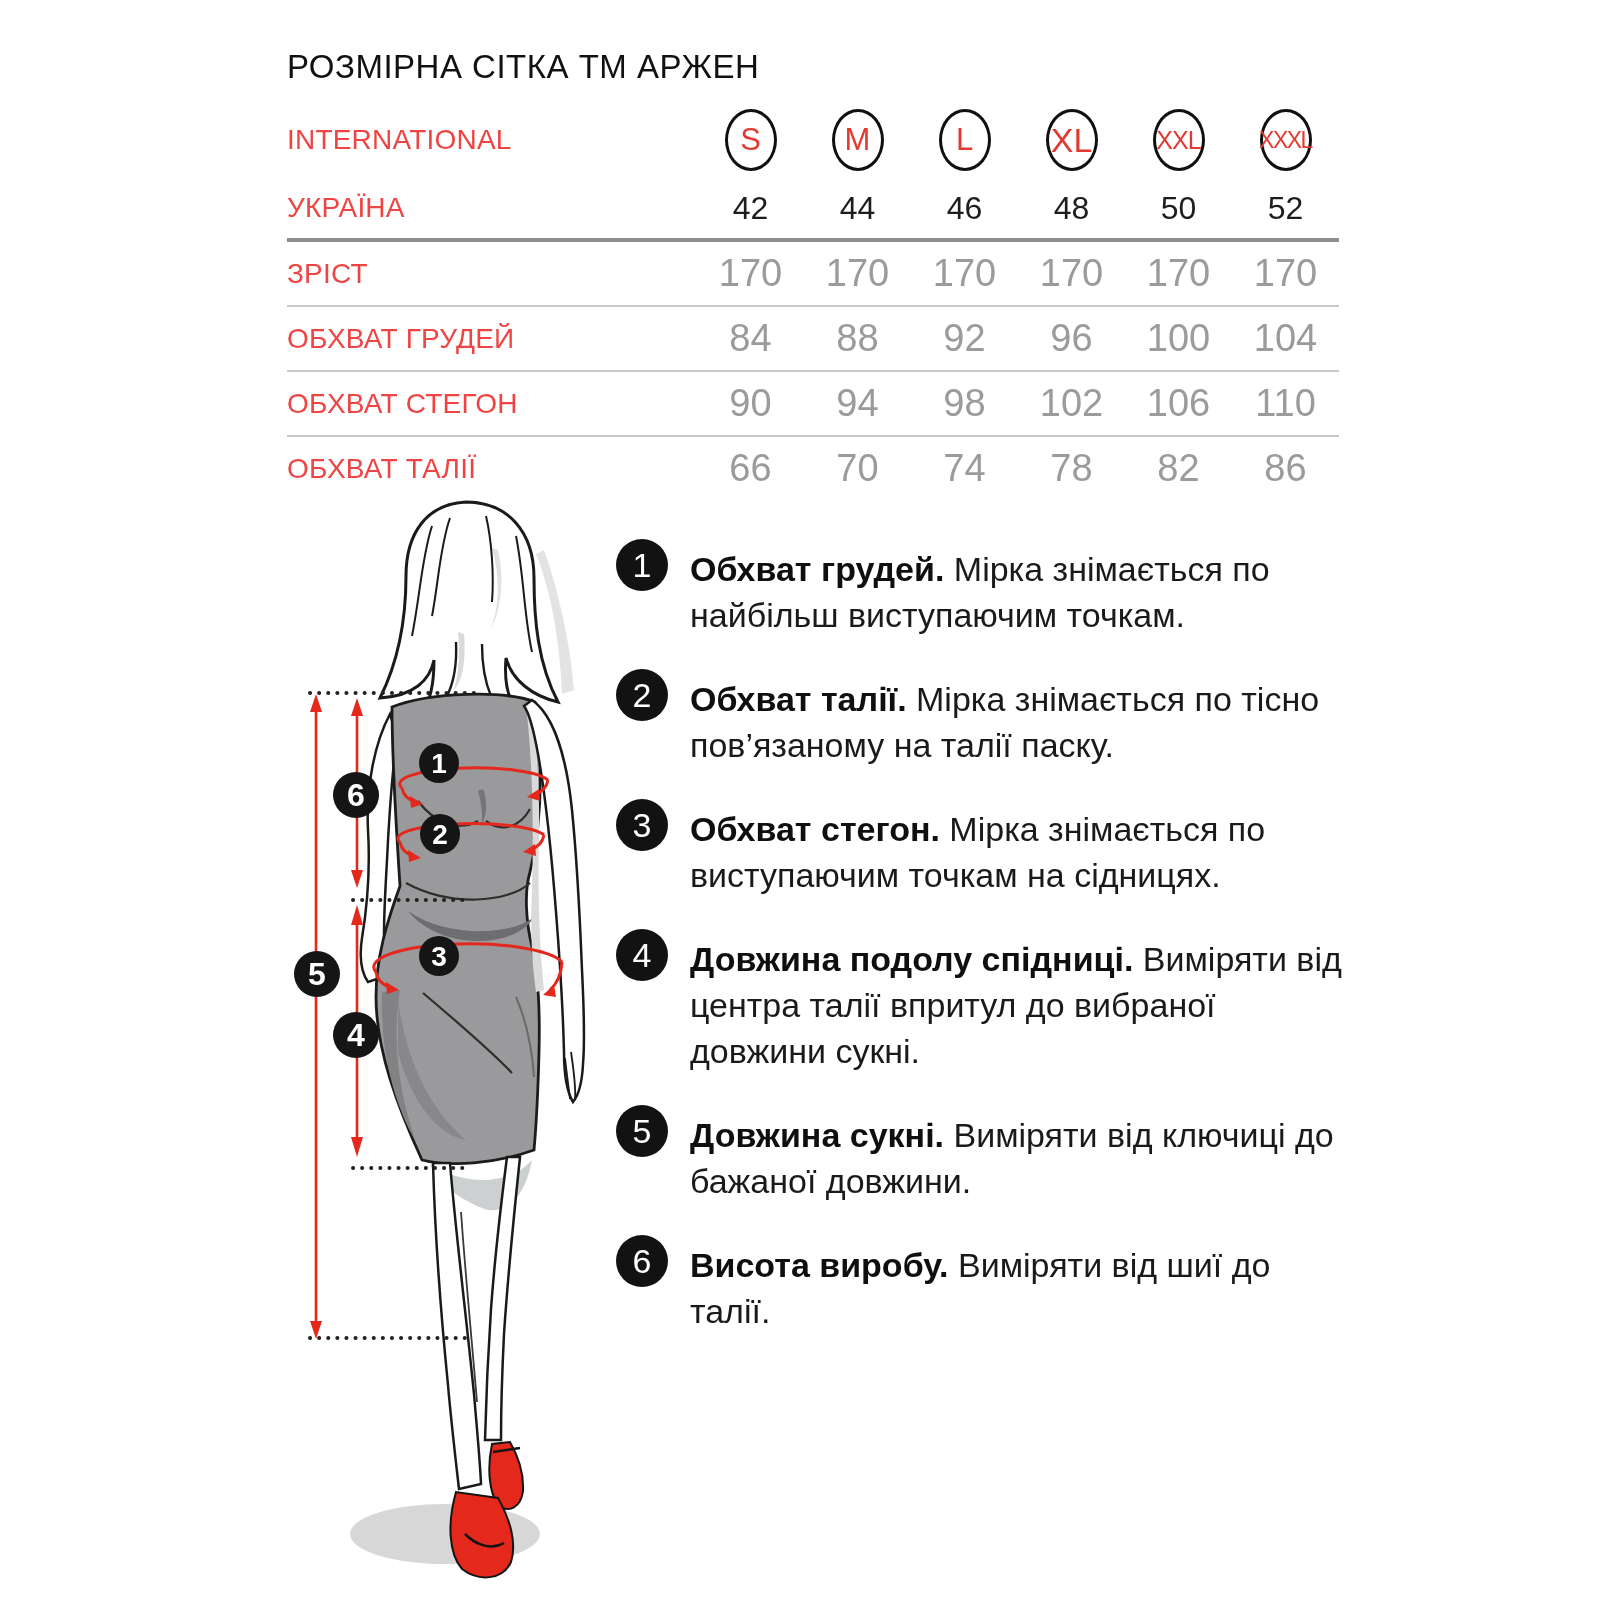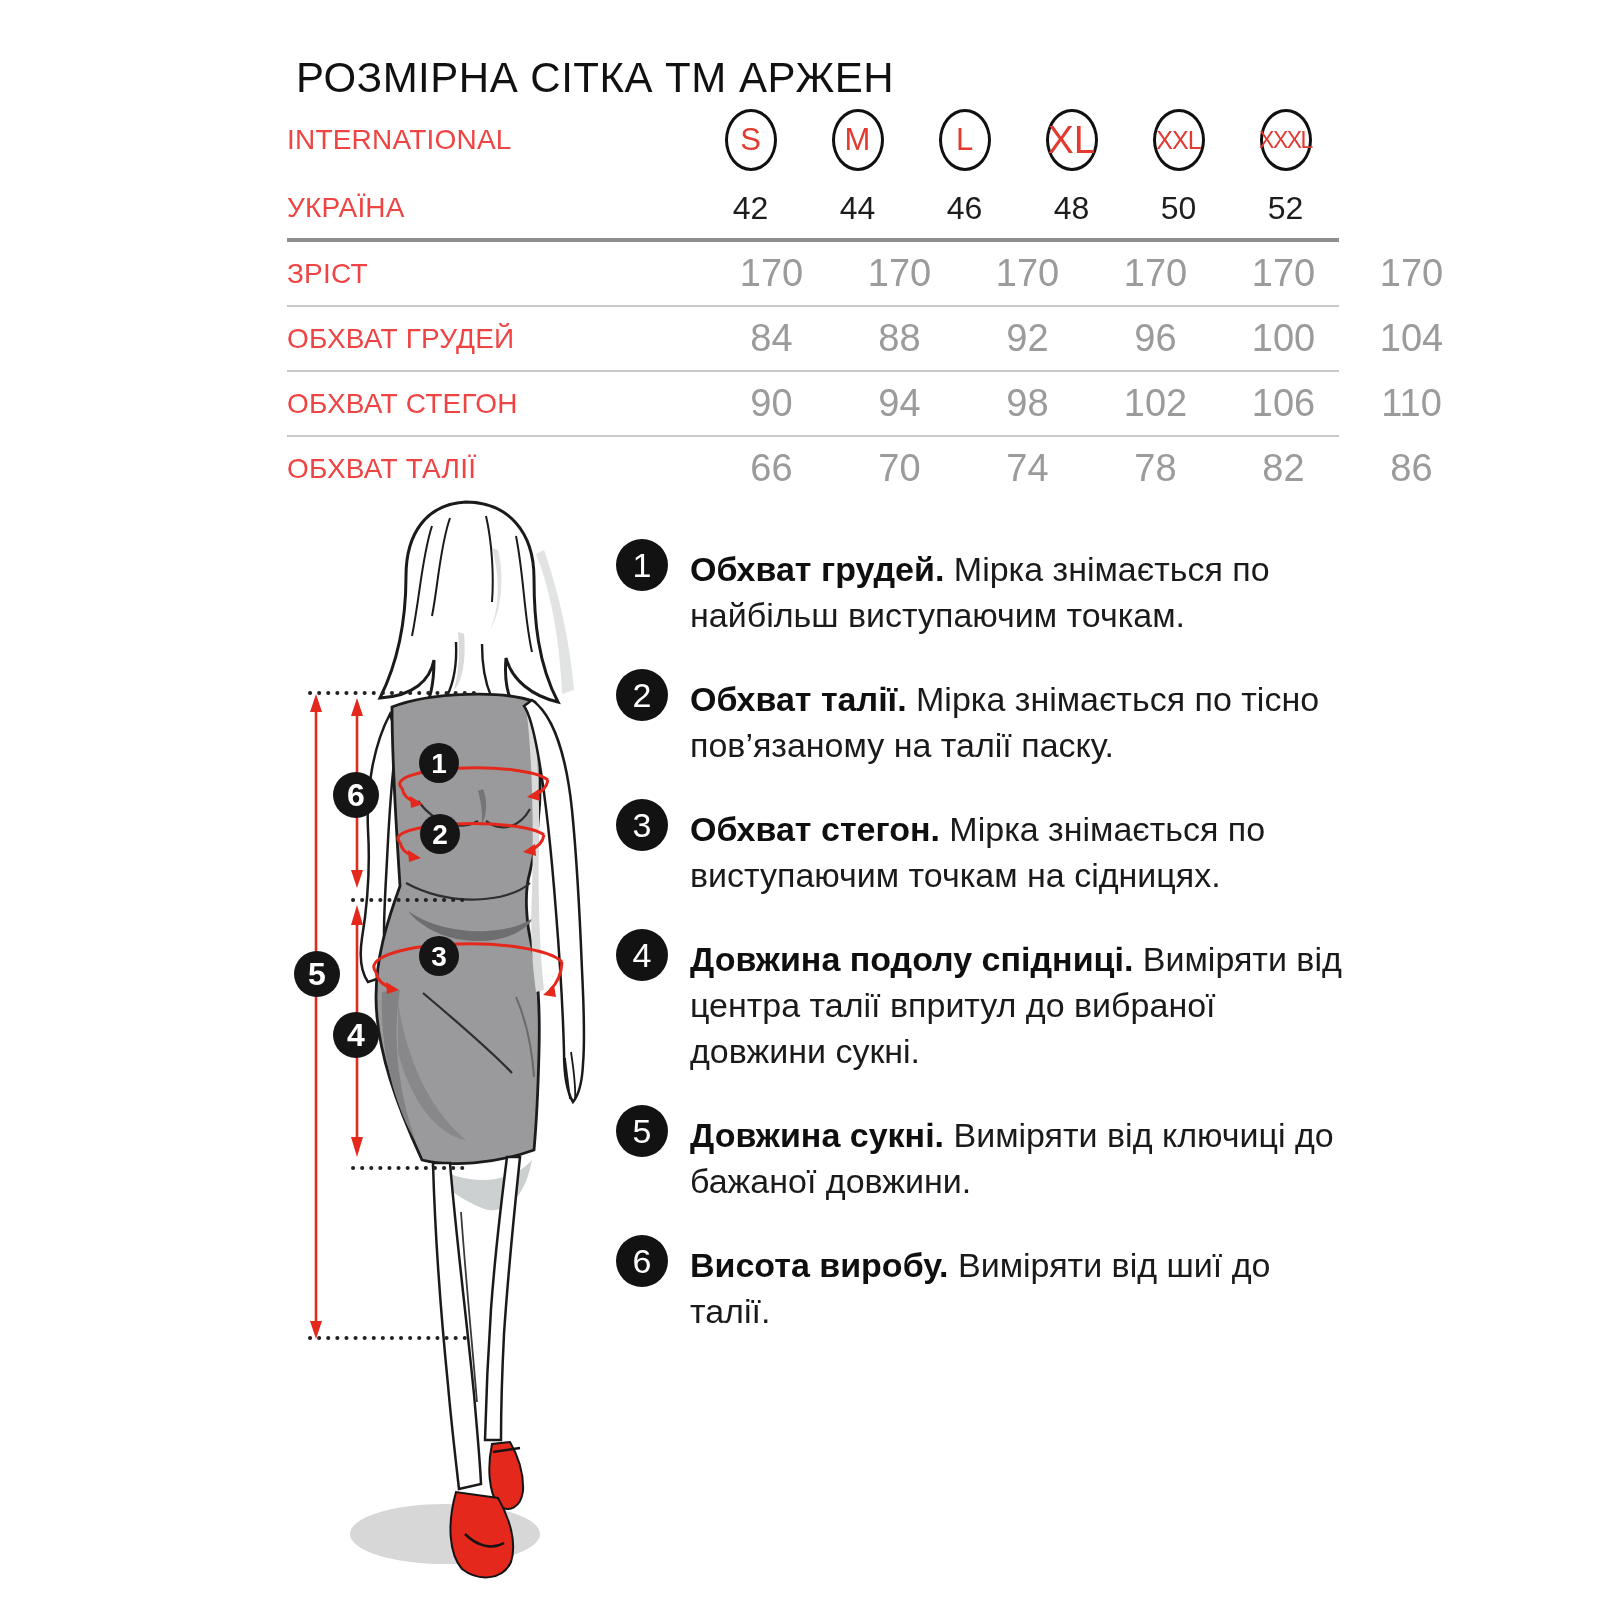--- a/index.html
+++ b/index.html
@@ -1,37 +1,37 @@
 <!DOCTYPE html>
 <html><head>
 <meta charset="utf-8">
 <style>
   html,body{margin:0;padding:0;background:#fff;}
   body{width:1600px;height:1600px;position:relative;overflow:hidden;
        font-family:"Liberation Sans",sans-serif;color:#161616;}
 
   
-  .page-title{position:absolute;left:296px;top:26px;font-size:42px;font-weight:500;
+  .page-title{position:absolute;left:287px;top:26px;font-size:33px;font-weight:500;
               letter-spacing:.5px;color:#111;}
 
   
   .size-table{position:absolute;left:287px;top:102px;width:1052px;}
   .trow{display:grid;grid-template-columns:410px repeat(6,107px);align-items:center;}
   .r-intl{height:76px;}
   .r-ua{height:60px;}
-  .r-body{height:63px;gap:21px;}
+  .r-body{height:63px;}
   .tlabel{font-size:28px;font-weight:500;color:#ef4444;letter-spacing:.2px;}
   .tcell{text-align:center;}
   .num-black{font-size:32px;color:#1d1d1d;}
   .num-gray{font-size:38px;color:#9b9b9b;}
   .size-badge{display:inline-flex;align-items:center;justify-content:center;
               width:46px;height:56px;border:3.5px solid #101010;border-radius:50%;
               color:#e23a30;font-weight:500;white-space:nowrap;overflow:visible;}
   .sz-s{font-size:31px;} .sz-m{font-size:31px;} .sz-l{font-size:31px;}
-  .sz-xl{font-size:39px;} .sz-xxl{font-size:25px;letter-spacing:-1px;}
+  .sz-xl{font-size:34px;} .sz-xxl{font-size:25px;letter-spacing:-1px;}
   .sz-xxxl{font-size:23px;letter-spacing:-1.5px;}
   .divider{width:100%;}
   .thick{height:4px;background:#8f8f8f;}
   .thin{height:2px;background:#c9c9c9;}
 
   
   .legend{position:absolute;left:616px;top:542px;width:740px;}
   .leg-item{display:flex;align-items:flex-start;gap:18px;margin-bottom:30px;}
   .leg-badge{flex:0 0 auto;width:52px;height:52px;border-radius:50%;background:#121212;
              color:#fff;display:flex;align-items:center;justify-content:center;

